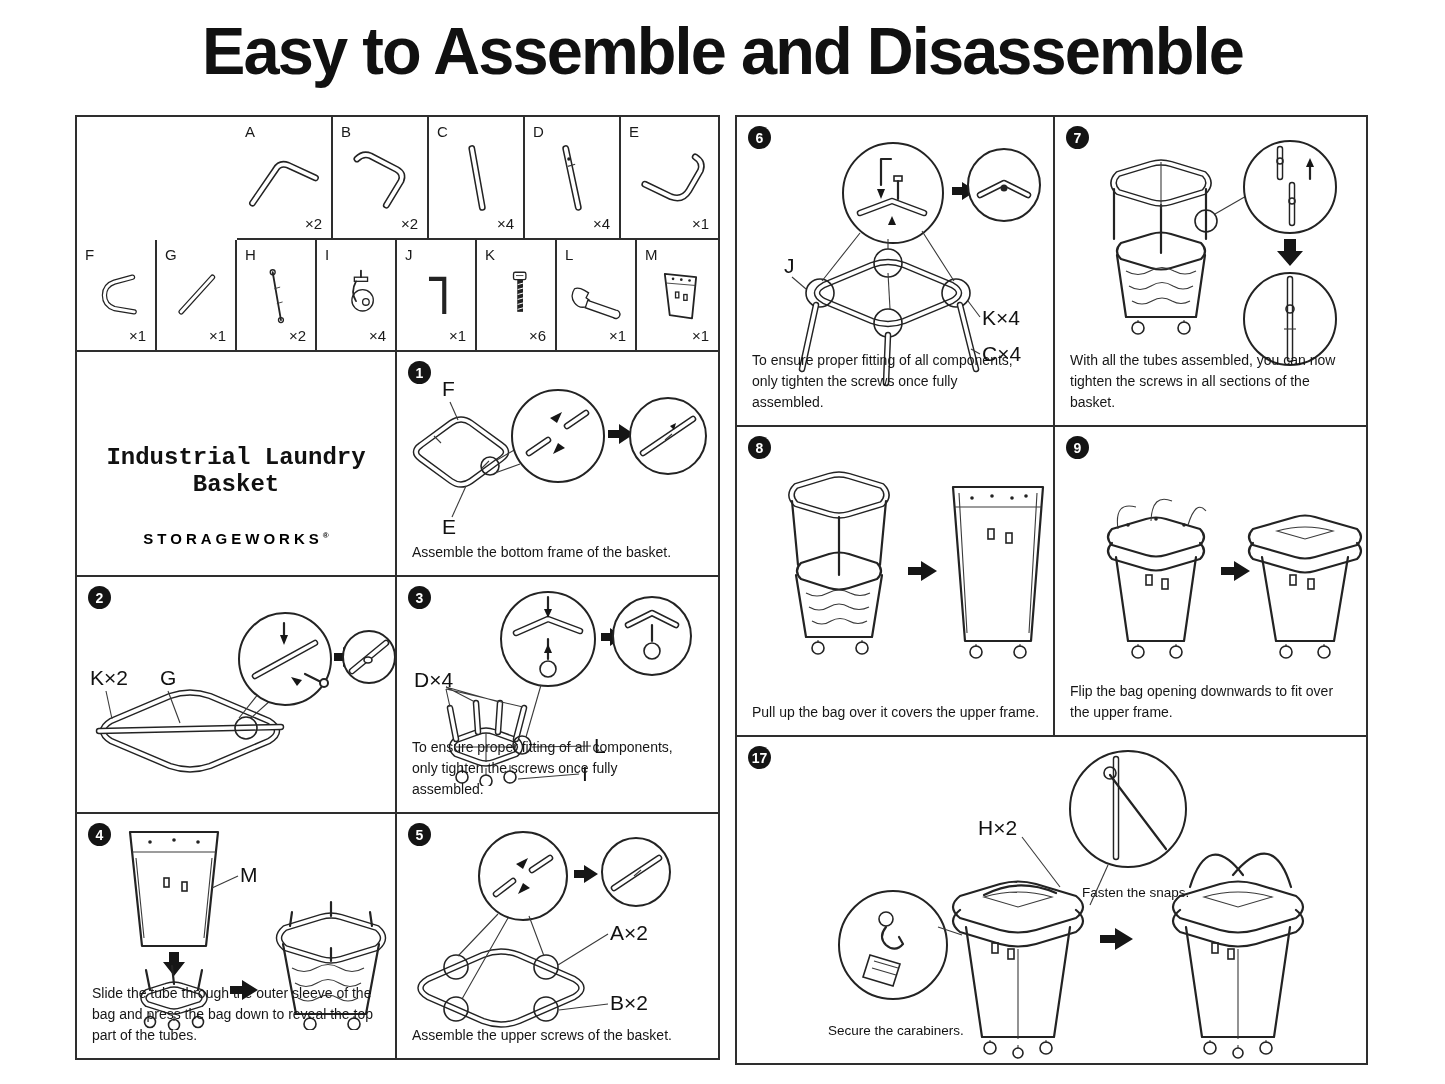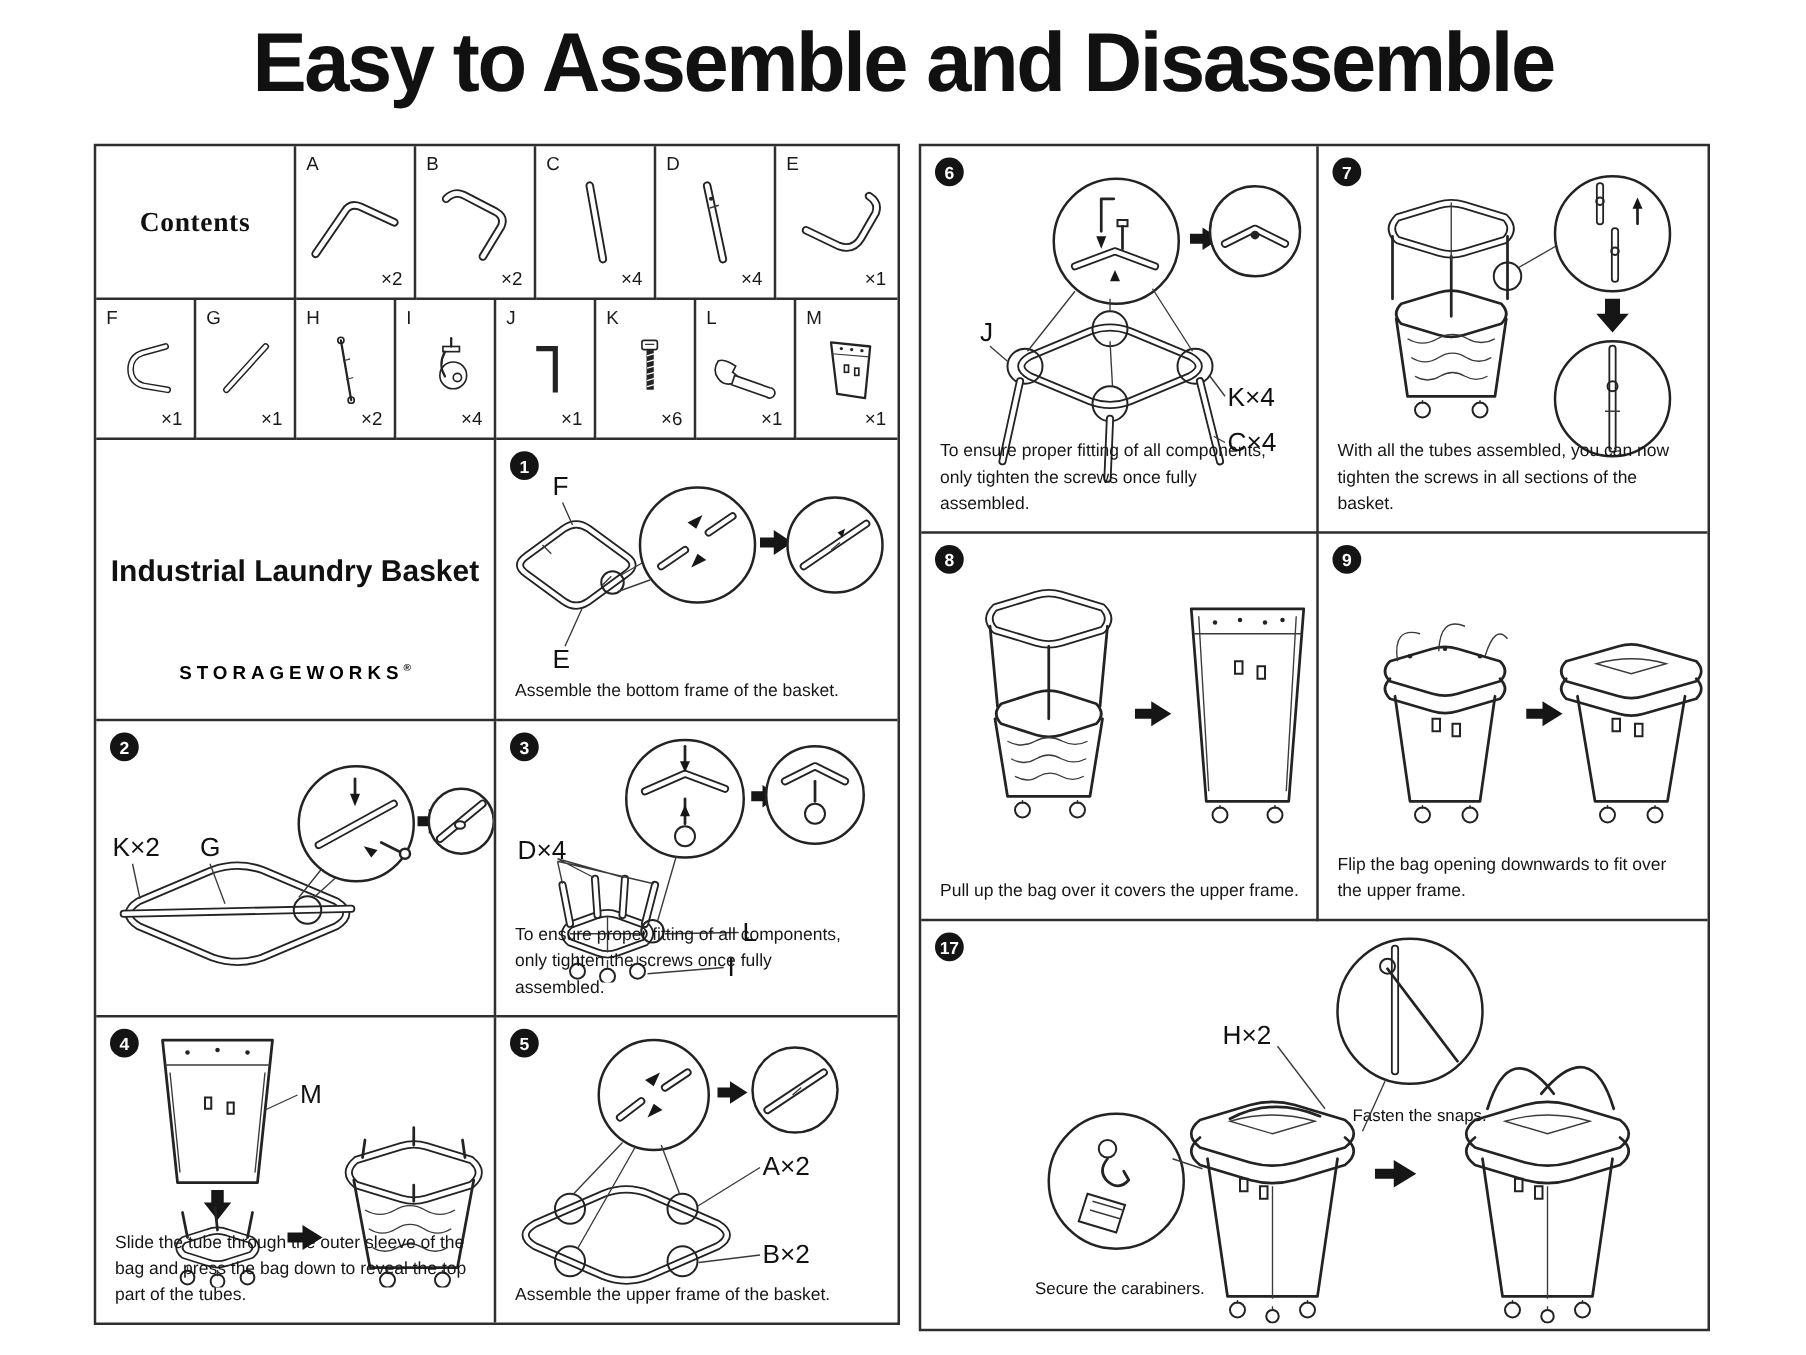--- a/index.html
+++ b/index.html
@@ -10,21 +10,21 @@
   #rightPanel{left:735px;top:115px;width:633px;height:950px}
   .cell{position:absolute;box-sizing:border-box}
   .bR{border-right:2px solid #2e2e2e}
   .bB{border-bottom:2px solid #2e2e2e}
   .pid{position:absolute;top:6px;left:8px;font-size:15px;color:#1a1a1a}
   .pqty{position:absolute;bottom:6px;right:9px;font-size:15px;color:#1a1a1a}
   .psvg{position:absolute;left:50%;top:52%;transform:translate(-50%,-50%)}
   .contentsHead{position:absolute;inset:0;display:flex;align-items:center;justify-content:center;
     font-family:"Liberation Serif",serif;font-weight:700;font-size:22px;letter-spacing:.5px}
   .prodName{position:absolute;top:92px;left:0;width:100%;text-align:center;
-    font-family:Liberation Sans, sans-serif;font-weight:700;font-size:24px}
+    font-family:Liberation Mono, monospace;font-weight:700;font-size:24px}
   .brand{position:absolute;bottom:28px;left:0;width:100%;text-align:center;
     font-weight:700;font-size:15px;letter-spacing:4px;color:#000000}
   .brand sup{font-size:8px;letter-spacing:0}
   .badge{position:absolute;top:9px;left:11px;width:23px;height:23px;border-radius:50%;background:#141414;
     color:#fff;font-size:14px;font-weight:700;display:flex;align-items:center;justify-content:center;z-index:3}
   .cap{position:absolute;left:15px;right:10px;bottom:12px;font-size:14px;line-height:1.5;color:#161616}
   .capN{max-width:276px}
   .diagram{position:absolute;left:1px;top:4px}
   svg .tO{stroke:#232323;stroke-width:6.5;fill:none;stroke-linecap:round;stroke-linejoin:round}
   svg .tI{stroke:#ffffff;stroke-width:3.6;fill:none;stroke-linecap:round;stroke-linejoin:round}
@@ -39,23 +39,20 @@
 </style>
 </head>
 <body>
 
 <div class="page">
 
   <div class="title">Easy to Assemble and Disassemble</div>
 
   <div class="panel" id="leftPanel">
 
-    <div class="cell bR bB" style="left:0;top:0;width:160px;height:123px">
-      <div class="contentsHead">Contents</div>
-    </div>
 
     <div class="cell bR bB" style="left:160px;top:0;width:96px;height:123px">
       <span class="pid">A</span>
       <svg class="psvg" width="84" height="84" viewBox="0 0 80 80">
         <path class="tO" d="M10,62 L32,30 Q36,23 44,26 L70,38"></path>
           <path class="tI" d="M10,62 L32,30 Q36,23 44,26 L70,38"></path>
       </svg>
       <span class="pqty">×2</span>
     </div>
 
@@ -354,21 +351,21 @@
         <circle class="ln" cx="58" cy="149" r="12"></circle>
         <circle class="ln" cx="148" cy="149" r="12"></circle>
         <circle class="ln" cx="58" cy="191" r="12"></circle>
         <circle class="ln" cx="148" cy="191" r="12"></circle>
         <path class="lnt" d="M60,138 L100,96 M146,138 L131,98 M64,181 L110,100"></path>
         <text class="lblT" x="212" y="122">A×2</text>
         <path class="lnt" d="M210,116 L160,147"></path>
         <text class="lblT" x="212" y="192">B×2</text>
         <path class="lnt" d="M210,186 L161,192"></path>
       </svg>
-      <div class="cap">Assemble the upper frame of the basket.</div>
+      <div class="cap">Assemble the upper screws of the basket.</div>
     </div>
   </div>
 
   <div class="panel" id="rightPanel">
 
     <div class="cell bR bB" style="left:0;top:0;width:318px;height:310px">
       <div class="badge">6</div>
       <svg class="diagram" width="314" height="266" viewBox="0 0 314 266">
         <circle class="mag" cx="155" cy="72" r="50"></circle>
         <path class="ln2" d="M143,38 L143,64 M143,38 L153,38"></path>

